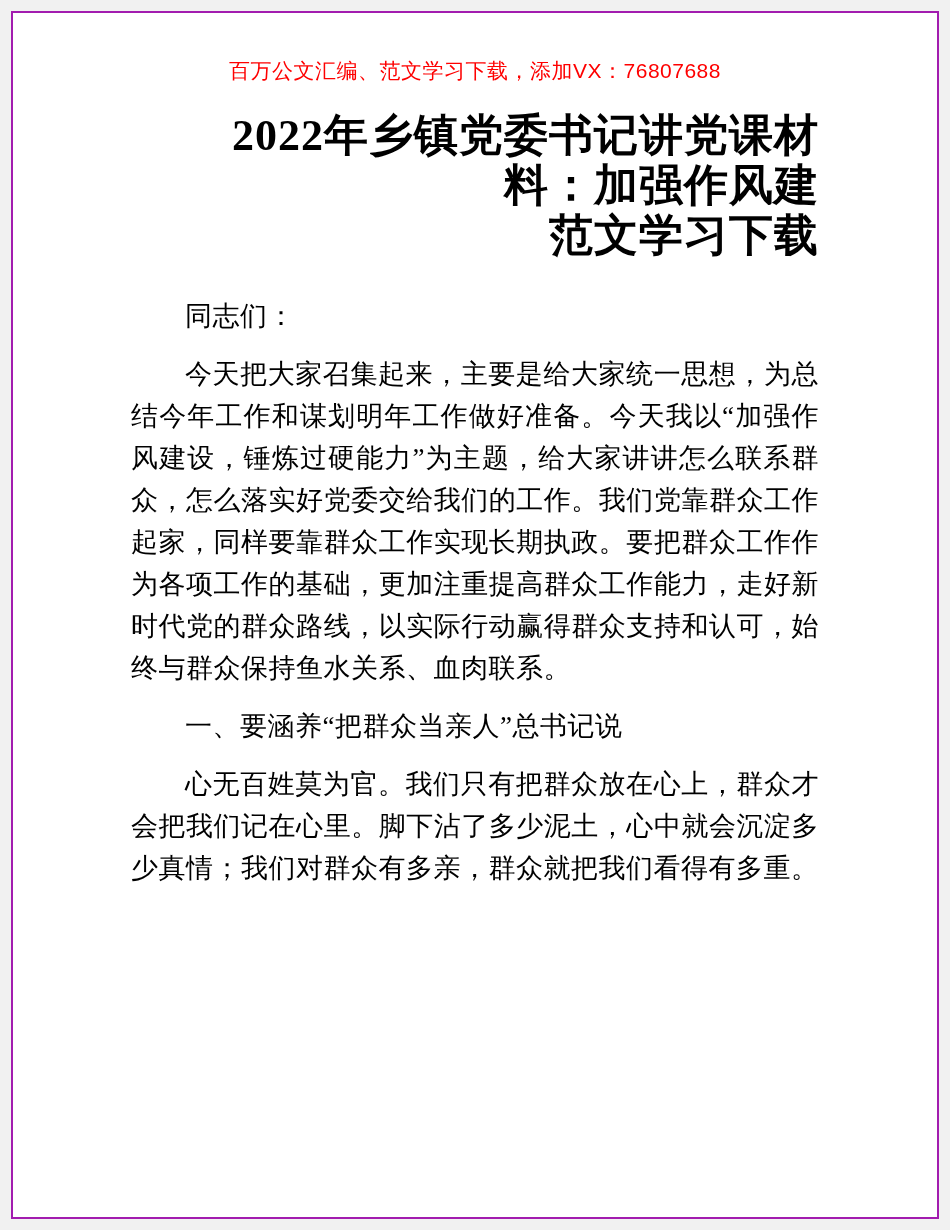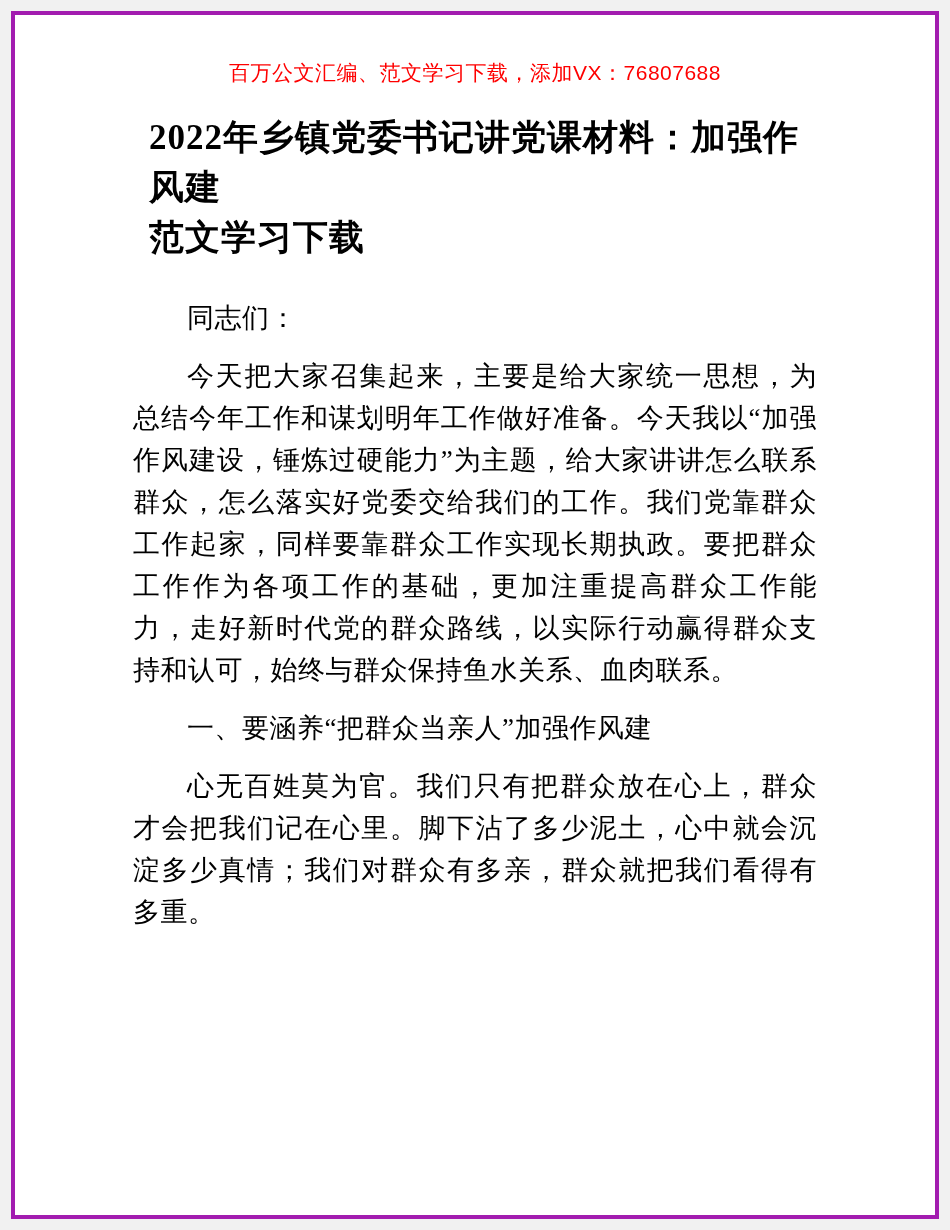--- a/index.html
+++ b/index.html
@@ -11,40 +11,40 @@
     background: #f1f1f1;
     font-family: "Liberation Serif", "DejaVu Serif", serif;
   }
   .page {
     position: absolute;
     left: 11px;
     top: 11px;
     right: 11px;
     bottom: 11px;
     background: #ffffff;
-    border: 4px solid #a21caf;
+    border: 2px solid #a21caf;
     box-sizing: border-box;
     overflow: hidden;
   }
   .content {
     padding: 44px 118px 0 118px;
   }
   .notice {
     color: #fe0000;
     font-size: 21px;
     text-align: center;
     letter-spacing: 0.5px;
     margin: 0 0 26px 0;
     font-family: "Liberation Sans", "DejaVu Sans", sans-serif;
   }
   h1.title {
-    font-size: 35px;
+    font-size: 44px;
     font-weight: 700;
     color: #000000;
-    text-align: left;
+    text-align: right;
     line-height: 50px;
     margin: 0 0 34px 16px;
     letter-spacing: 1px;
   }
   p.para {
     font-size: 27px;
     color: #000000;
     line-height: 42px;
     margin: 16px 0 15px 0;
     text-indent: 2em;
@@ -62,19 +62,19 @@
 
     <h1 class="title">
       <span>2022年乡镇党委书记讲党课材料：加强作风建</span><br>
       <span>范文学习下载</span>
     </h1>
 
     <p class="para">同志们：</p>
 
     <p class="para">今天把大家召集起来，主要是给大家统一思想，为总结今年工作和谋划明年工作做好准备。今天我以“加强作风建设，锤炼过硬能力”为主题，给大家讲讲怎么联系群众，怎么落实好党委交给我们的工作。我们党靠群众工作起家，同样要靠群众工作实现长期执政。要把群众工作作为各项工作的基础，更加注重提高群众工作能力，走好新时代党的群众路线，以实际行动赢得群众支持和认可，始终与群众保持鱼水关系、血肉联系。</p>
 
-    <p class="para">一、要涵养“把群众当亲人”加强作风建</p>
+    <p class="para">一、要涵养“把群众当亲人”总书记说</p>
 
     <p class="para">心无百姓莫为官。我们只有把群众放在心上，群众才会把我们记在心里。脚下沾了多少泥土，心中就会沉淀多少真情；我们对群众有多亲，群众就把我们看得有多重。</p>
 
 
   </div>
 </div>
 
 </body></html>

